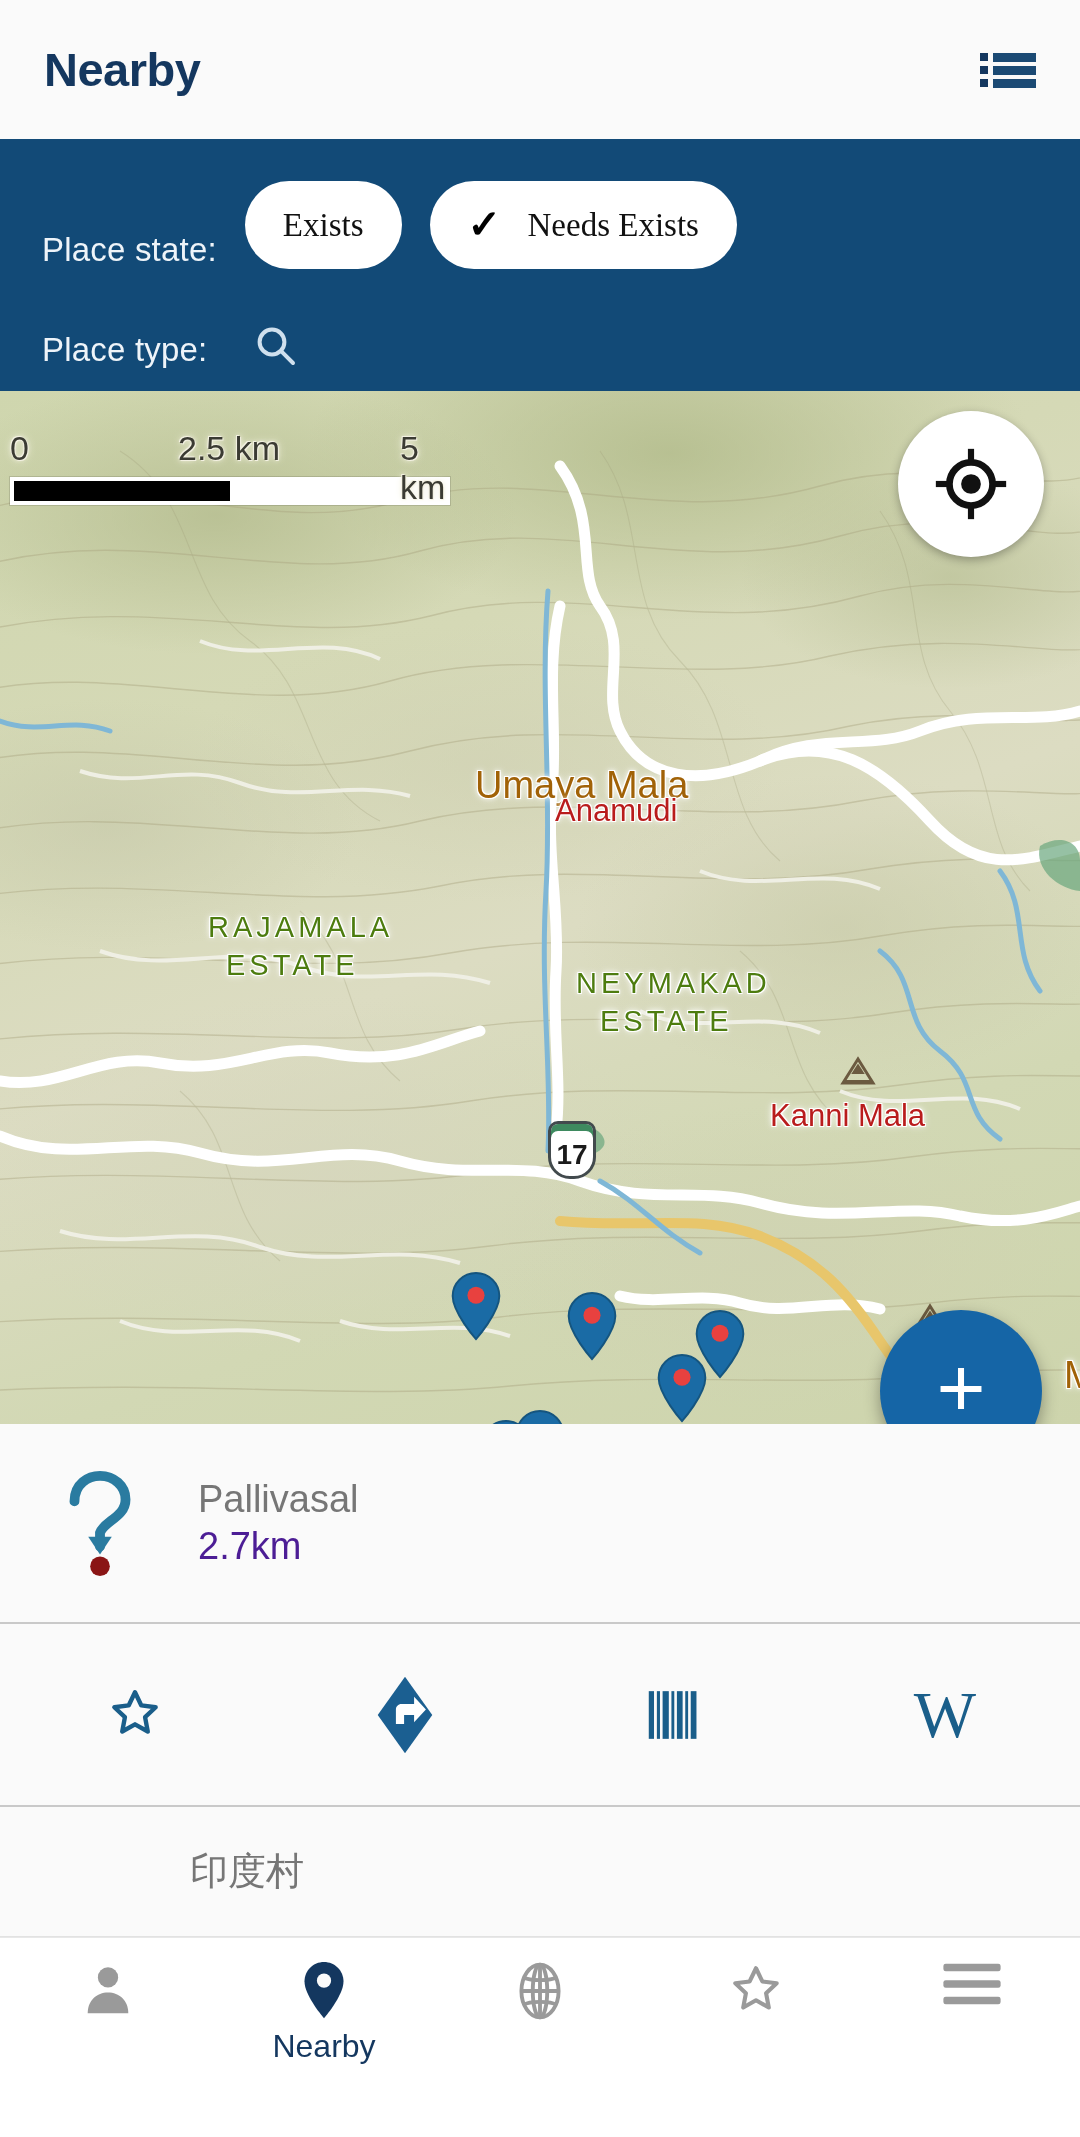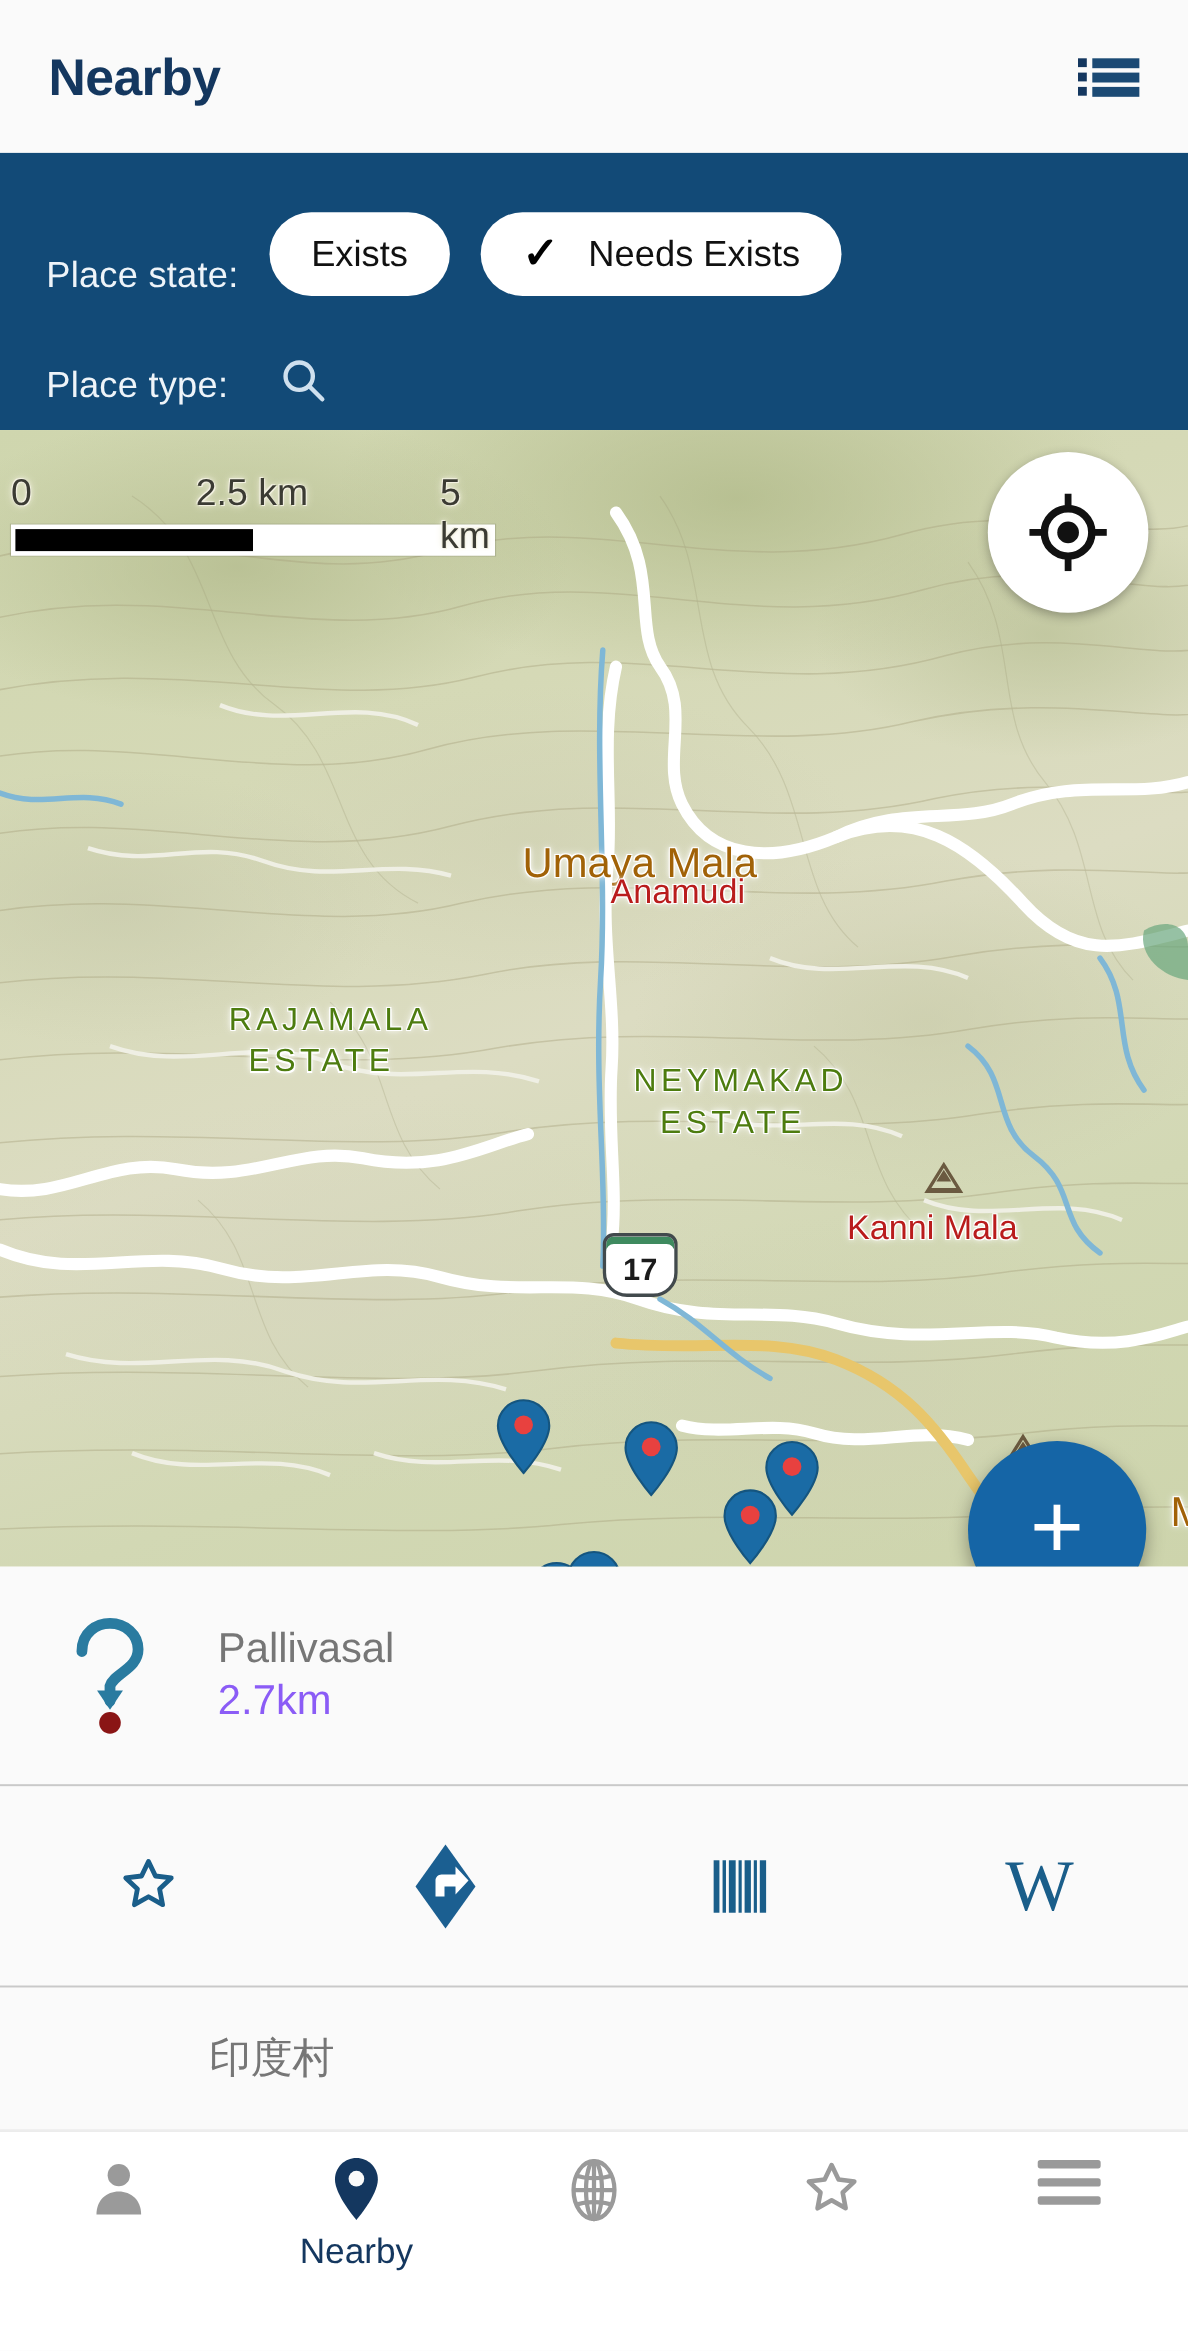--- a/index.html
+++ b/index.html
@@ -31,23 +31,23 @@
     display: flex; flex-direction: column; justify-content: flex-start;
   }
   .filter-row { display: flex; align-items: flex-end; padding-left: 42px; }
   .filter-row.r1 { height: 104px; }
   .filter-row.r2 { height: 100px; }
   .filter-label {
     color: #eef4f9; font-size: 33px; letter-spacing: 0.2px;
   }
   .chip {
     background: #ffffff; border-radius: 48px;
-    height: 76px; display: inline-flex; align-items: center;
+    height: 88px; display: inline-flex; align-items: center;
     padding: 0 38px; margin-left: 28px;
-    color: #111; font-size: 33px; white-space: nowrap;
+    color: #111; font-size: 33px; white-space: nowrap; font-family: Liberation Serif, serif;
   }
   .chip .tick {
     display: inline-block; width: 44px; margin-right: 16px;
     font-size: 40px; line-height: 1; color: #000; font-weight: 700;
   }
   .search-icon-wrap { margin-left: 44px; display: flex; align-items: center; }
 
   
   .map {
     position: relative; flex: 0 0 1033px; height: 1033px; overflow: hidden;
@@ -89,21 +89,21 @@
   .map-label {
     position: absolute; color: #4d7c0f; font-size: 31px; white-space: nowrap;
     text-shadow: 0 0 5px #fff, 0 0 9px #fff, 1px 1px 0 #fff, -1px -1px 0 #fff, 1px -1px 0 #fff, -1px 1px 0 #fff;
     pointer-events: none; text-align: center; line-height: 1.28;
   }
   .map-label.estate { letter-spacing: 4px; font-size: 29px; }
   .map-label.peak { color: #b91c1c; font-size: 31px; }
   .map-label.big { color: #a16207; font-size: 38px; }
 
   .shield {
-    position: absolute; width: 68px; height: 58px;
+    position: absolute; width: 48px; height: 58px;
     background: #fff; border: 3px solid #424a4d;
     border-radius: 10px 10px 22px 22px;
     display: flex; align-items: flex-end; justify-content: center;
     font-size: 28px; font-weight: 700; color: #1b1b1b;
     padding-bottom: 5px;
     box-shadow: inset 0 7px 0 0 #3e8a5f;
   }
   .mountain-icon { position: absolute; width: 36px; height: 30px; }
 
   .pin { position: absolute; width: 56px; height: 70px; }
@@ -128,21 +128,21 @@
 
   
   .result {
     flex: 0 0 200px; height: 200px; background: #fafafa;
     display: flex; align-items: center; padding: 0 0 0 48px;
     border-bottom: 2px solid #c9c9c9;
   }
   .result-icon { width: 104px; height: 110px; flex: 0 0 104px; margin-right: 46px; }
   .result-text { display: flex; flex-direction: column; gap: 4px; }
   .result-title { font-size: 38px; color: #767676; }
-  .result-sub { font-size: 38px; color: #8b5cf6; }
+  .result-sub { font-size: 38px; color: #4c1d95; }
 
   
   .actions {
     flex: 0 0 183px; height: 183px; background: #fafafa;
     display: flex; align-items: center;
     border-bottom: 2px solid #c9c9c9;
   }
   .action { flex: 1; display: flex; align-items: center; justify-content: center; }
 
   

